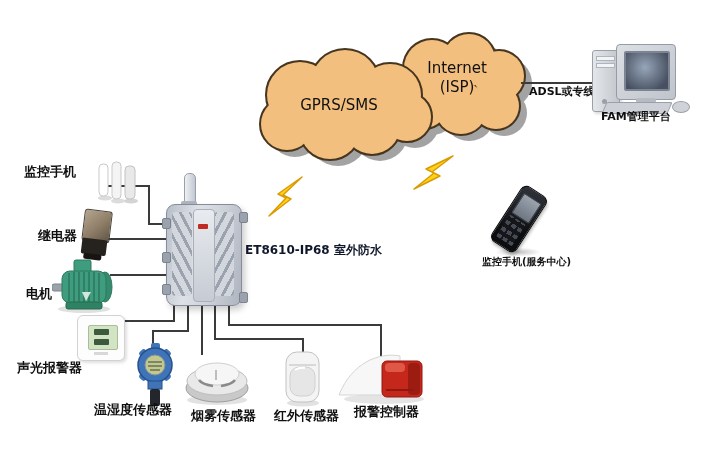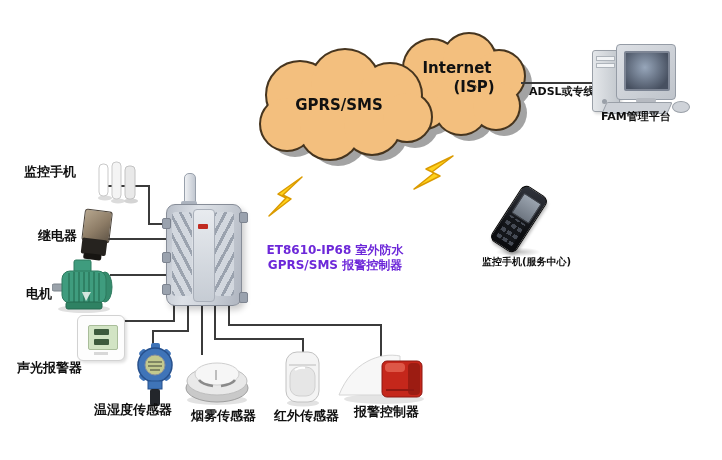--- a/index.html
+++ b/index.html
@@ -1,21 +1,21 @@
 <!DOCTYPE html>
 <html style="--cloud-fill: #F3BF7E; --cloud-stroke: #46351F; --cloud-shadow: #A3A3A3; --lightning: #FFD21C; --lightning-stroke: #DB9B00; --line: #3B3B3B; --alarm-red: #C5271B; --gas-blue: #3F74B8; --motor-green: #3F9C7E;"><head>
 <meta charset="utf-8">
 <style>
   html,body{margin:0;padding:0;background:#fff}
   #canvas{position:relative;width:722px;height:460px;background:#fff;overflow:hidden;
           font-family:"DejaVu Sans",sans-serif}
   .abs{position:absolute}
   .lbl{position:absolute;font-weight:700;font-size:13px;line-height:1.15;color:#101010;white-space:nowrap}
   .lbl-sm{font-size:11px}
-  .cloud-lbl{position:absolute;font-weight:700;font-size:15px;color:#111;text-align:center;white-space:nowrap}
+  .cloud-lbl{position:absolute;font-weight:400;font-size:15px;color:#111;text-align:center;white-space:nowrap}
   .line-h,.line-v{position:absolute;background:var(--line,#3b3b3b)}
   .line-h{height:2px}
   .line-v{width:2px}
   .cloud-s{fill:var(--cloud-shadow,#a3a3a3)}
   .cloud-c{fill:var(--cloud-fill,#f3bf7e);stroke:var(--cloud-stroke,#46351f);stroke-width:4}
   .cloud-f{fill:var(--cloud-fill,#f3bf7e)}
   .bolt{fill:var(--lightning,#ffd21c);stroke:var(--lightning-stroke,#db9b00);stroke-width:1.5;stroke-linejoin:round}
   
   .ctrl-body{position:absolute;left:8px;top:36px;width:74px;height:100px;border-radius:9px;
              border:1px solid #878d98;box-shadow:3px 4px 6px rgba(0,0,0,.2);
@@ -97,21 +97,21 @@
     <use href="#cloudL" class="cloud-s" transform="translate(8,7)"></use>
     <use href="#cloudR" class="cloud-s" transform="translate(8,7)"></use>
     <use href="#cloudR" class="cloud-c"></use>
     <use href="#cloudR" class="cloud-f"></use>
     <use href="#cloudL" class="cloud-c"></use>
     <use href="#cloudL" class="cloud-f"></use>
   </svg>
   <div class="cloud-lbl" style="left:291px;top:96px;width:96px">GPRS/SMS</div>
   <div class="cloud-lbl" style="left:417px;top:59px;width:80px">
     <span class="abs" style="left:0;width:80px;top:0">Internet</span>
-    <span class="abs" style="left:17px;width:80px;top:19px">(ISP)</span>
+    <span class="abs" style="left:0;width:80px;top:19px">(ISP)</span>
   </div>
 
   <svg class="abs" style="left:266px;top:176px" width="40" height="42" viewBox="0 0 40 42">
     <path class="bolt" d="M36,1 L12,18 L20,22 L3,40 L25,23 L17,19 Z"></path>
   </svg>
   <svg class="abs" style="left:412px;top:155px" width="44" height="36" viewBox="0 0 44 36">
     <path class="bolt" d="M41,1 L14,14 L22,18 L2,34 L28,21 L20,17 Z"></path>
   </svg>
 
   <div class="line-h" style="left:105px;top:185px;width:45px"></div>
@@ -149,23 +149,22 @@
     <div class="ctrl-fin left"></div>
     <div class="ctrl-fin right"></div>
     <div class="ctrl-panel"></div>
     <div class="ctrl-logo"></div>
     <div class="ctrl-tab" style="left:4px;top:50px"></div>
     <div class="ctrl-tab" style="left:4px;top:84px"></div>
     <div class="ctrl-tab" style="left:4px;top:116px"></div>
     <div class="ctrl-tab" style="left:81px;top:44px"></div>
     <div class="ctrl-tab" style="left:81px;top:124px"></div>
   </div>
-  <div class="abs" style="left:260px;top:243px;width:150px;text-align:center;font-weight:700;font-size:12px;line-height:15px;color:#6d28d9">
+  <div class="abs" style="left:245px;top:243px;width:150px;font-weight:700;font-size:12px;line-height:15px;color:#0f172a">
     <div>ET8610-IP68 室外防水</div>
-    <div>GPRS/SMS 报警控制器</div>
   </div>
 
   <svg class="abs" style="left:97px;top:160px" width="42" height="44" viewBox="0 0 42 44">
     <ellipse cx="8" cy="38" rx="7" ry="2.5" fill="#dcdcdc"></ellipse>
     <ellipse cx="21" cy="41" rx="7" ry="2.5" fill="#dcdcdc"></ellipse>
     <ellipse cx="34" cy="41" rx="7" ry="2.5" fill="#d4d4d4"></ellipse>
     <rect x="2" y="4" width="9" height="32" rx="4" fill="#ffffff" stroke="#c9c9c9"></rect>
     <rect x="15" y="2" width="9" height="37" rx="4" fill="#f4f4f4" stroke="#c9c9c9"></rect>
     <rect x="28" y="6" width="10" height="33" rx="4" fill="#e9e9e9" stroke="#c2c2c2"></rect>
   </svg>

